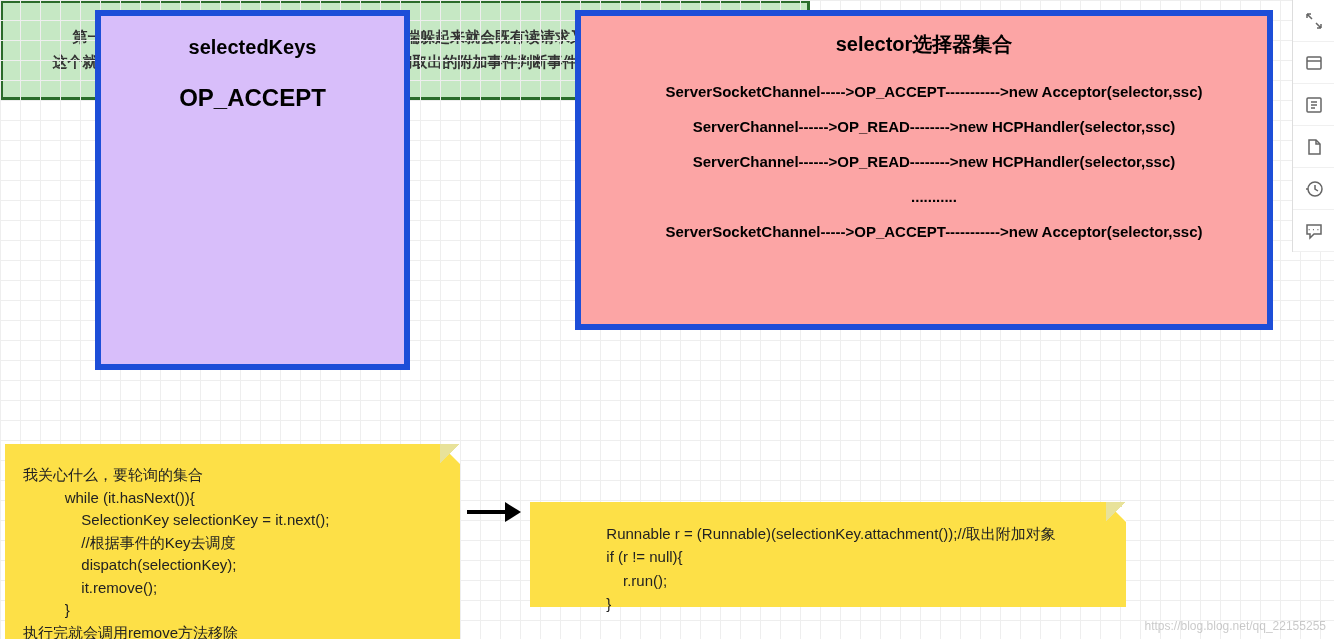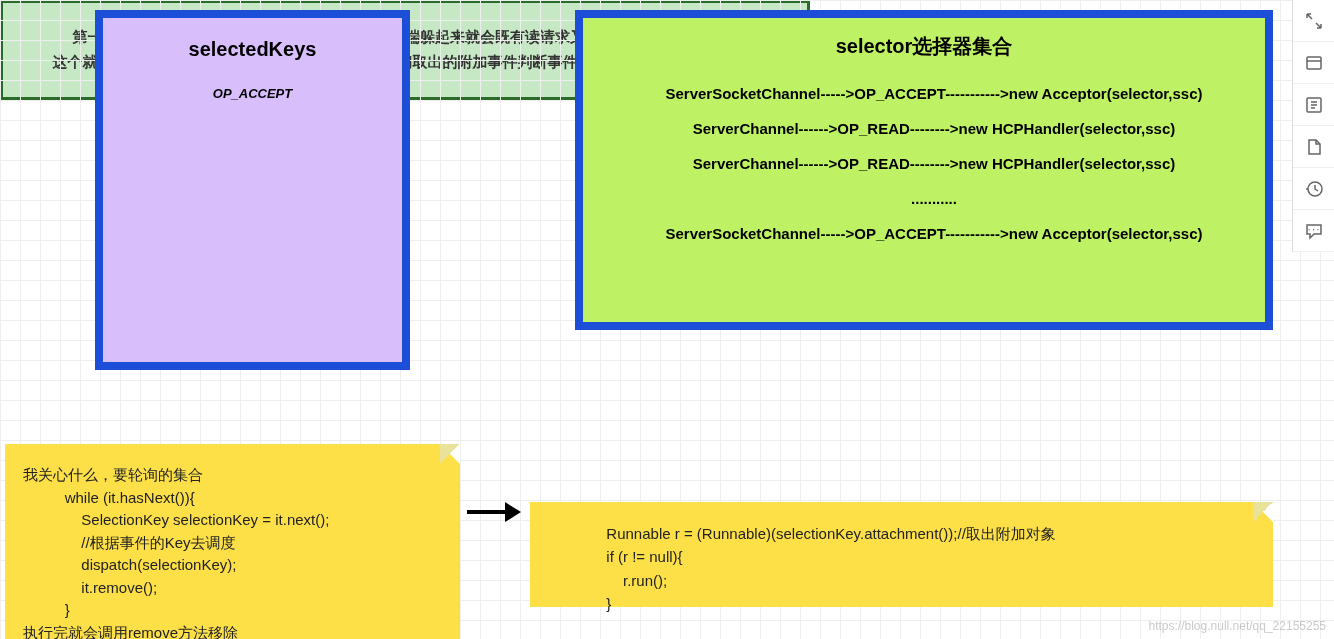--- a/index.html
+++ b/index.html
@@ -14,36 +14,36 @@
   .grid-bg {
     position: absolute;
     inset: 0;
     background-image:
       linear-gradient(to right, #eee 1px, transparent 1px),
       linear-gradient(to bottom, #eee 1px, transparent 1px);
     background-size: 20px 20px;
   }
   .box {
     position: absolute;
-    border: 8px solid #1d4ed8;
+    border: 6px solid #1d4ed8;
   }
   .purple-box {
     left: 95px; top: 10px;
     width: 315px; height: 360px;
     background: #d8befa;
     text-align: center;
     padding-top: 20px;
     font-weight: bold;
   }
   .purple-box .title { font-size: 20px; margin-bottom: 25px; }
-  .purple-box .line { font-size: 13px; margin-bottom: 18px; font-style: italic; }
+  .purple-box .line { font-size: 24px; margin-bottom: 18px; }
   .pink-box {
     left: 575px; top: 10px;
     width: 698px; height: 320px;
-    background: #bef264;
+    background: #fca5a5;
     text-align: center;
     padding-top: 15px;
     font-weight: bold;
   }
   .pink-box .title { font-size: 20px; margin-bottom: 25px; }
   .pink-box .line { font-size: 15px; margin-bottom: 18px; margin-left: 20px; }
   .green-box {
     left: 463px; top: 355px;
     width: 810px; height: 100px;
     background: #c6e8c4;
@@ -83,21 +83,21 @@
     background: linear-gradient(135deg, #e8e29a 50%, transparent 50%);
   }
   .yellow-left {
     left: 5px; top: 397px;
     width: 455px; height: 220px;
     line-height: 1.5;
     white-space: pre;
   }
   .yellow-right {
     left: 530px; top: 455px;
-    width: 743px; height: 105px;
+    width: 596px; height: 105px;
     line-height: 1.55;
     white-space: pre;
     font-size: 15px;
     z-index: 2;
   }
   .arrow {
     position: absolute;
     left: 467px; top: 502px;
     width: 55px; height: 20px;
     z-index: 10;
@@ -219,13 +219,13 @@
       </svg>
   </div>
   <div class="tool-btn">
     <svg>
         <path d="M3 4h14v9H10l-4 4v-4H3z"></path>
       </svg>
     <span class="dots" style="position:absolute;font-size:10px;margin-top:-2px;">···</span>
   </div>
 </div>
 
-<div class="watermark">https://blog.null.net/qq_22155255</div>
+<div class="watermark">https://blog.blog.net/qq_22155255</div>
 
 </body></html>

